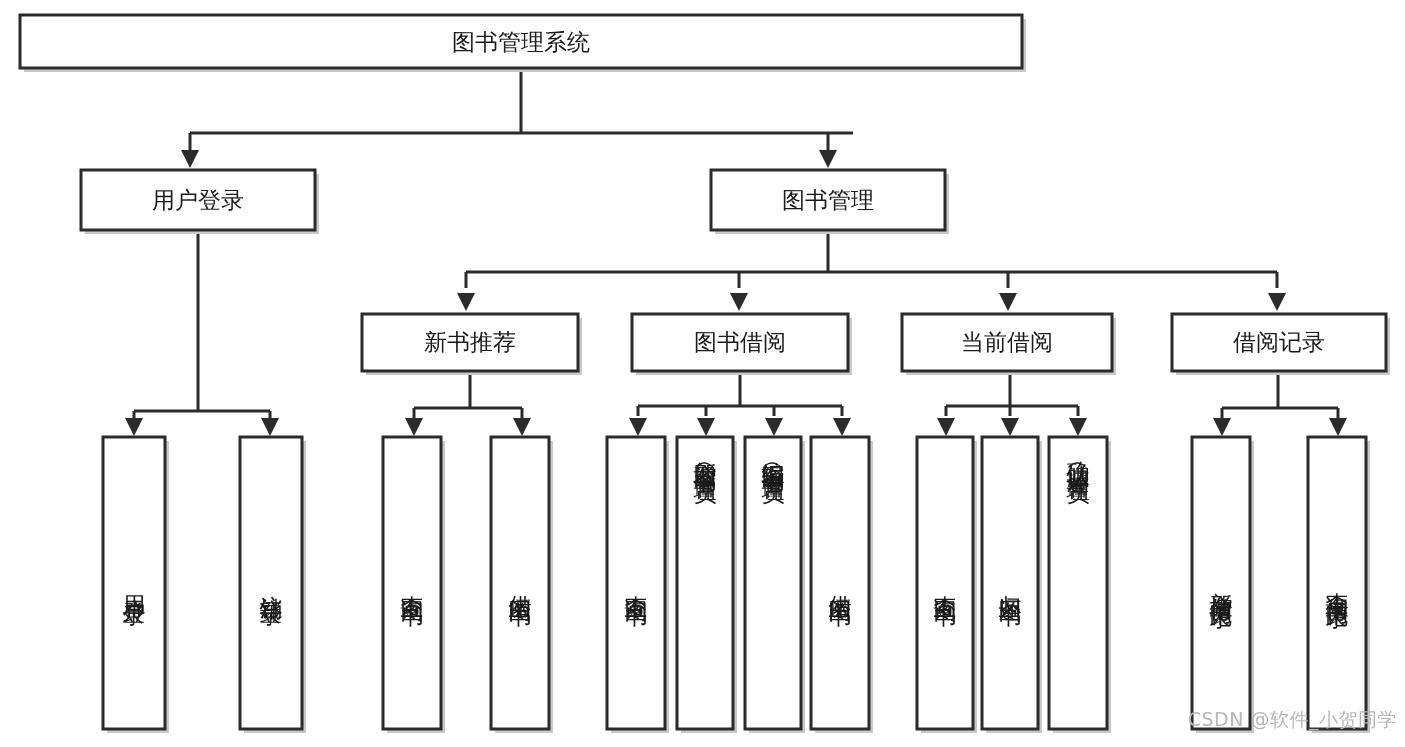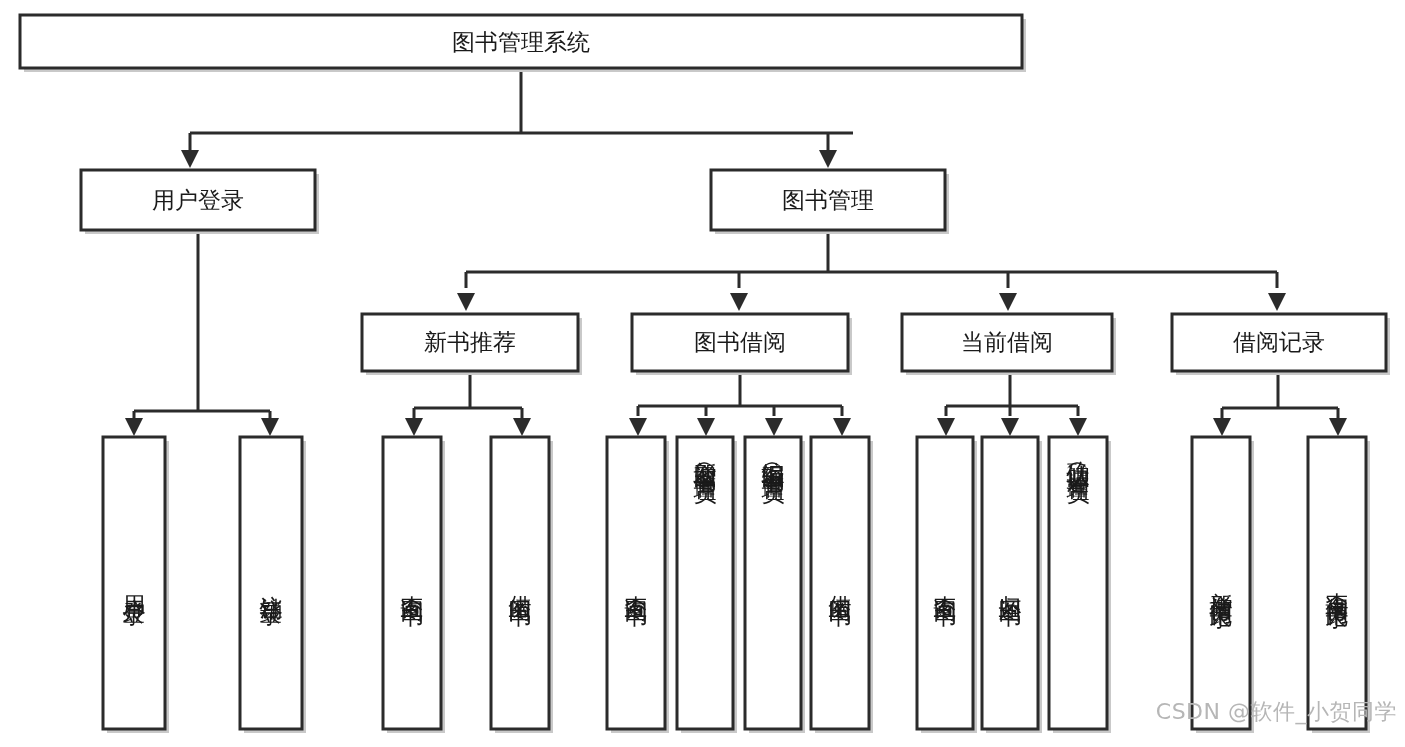--- a/index.html
+++ b/index.html
@@ -67,23 +67,23 @@
     pointer-events: none;
   }
   .vlabel.top-aligned {
     justify-content: flex-start;
     padding-top: 6px;
     box-sizing: border-box;
   }
   #watermark {
     position: absolute;
     right: 8px;
-    bottom: 20px;
-    font-family: "DejaVu Sans", "Liberation Sans", sans-serif;
-    font-size: 22px;
+    bottom: 14px;
+    font-family: "DejaVu Sans", "Liberation Sans", sans-serif;
+    font-size: 19px;
     color: #b6b6b6;
     white-space: nowrap;
     letter-spacing: 0.5px;
     text-align: center;
   }
 </style>
 </head>
 <body>
 
 <div id="diagram-root">

